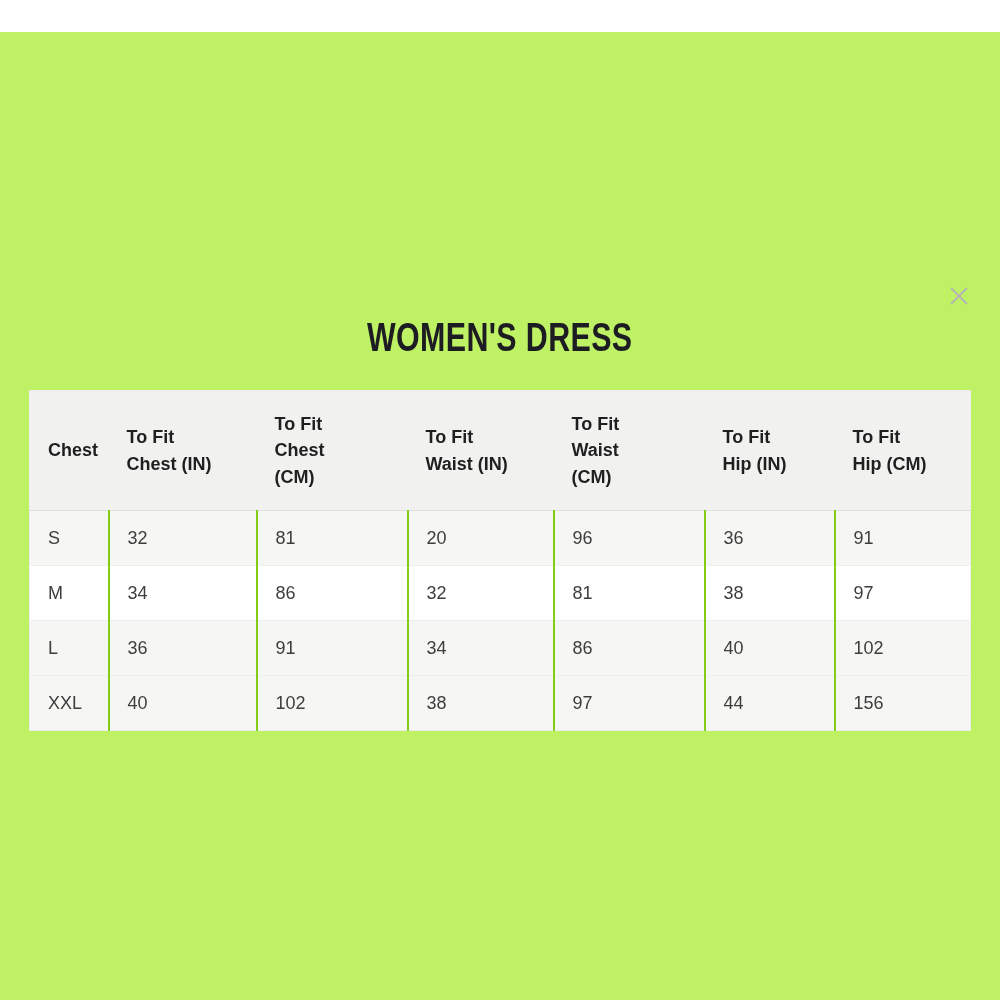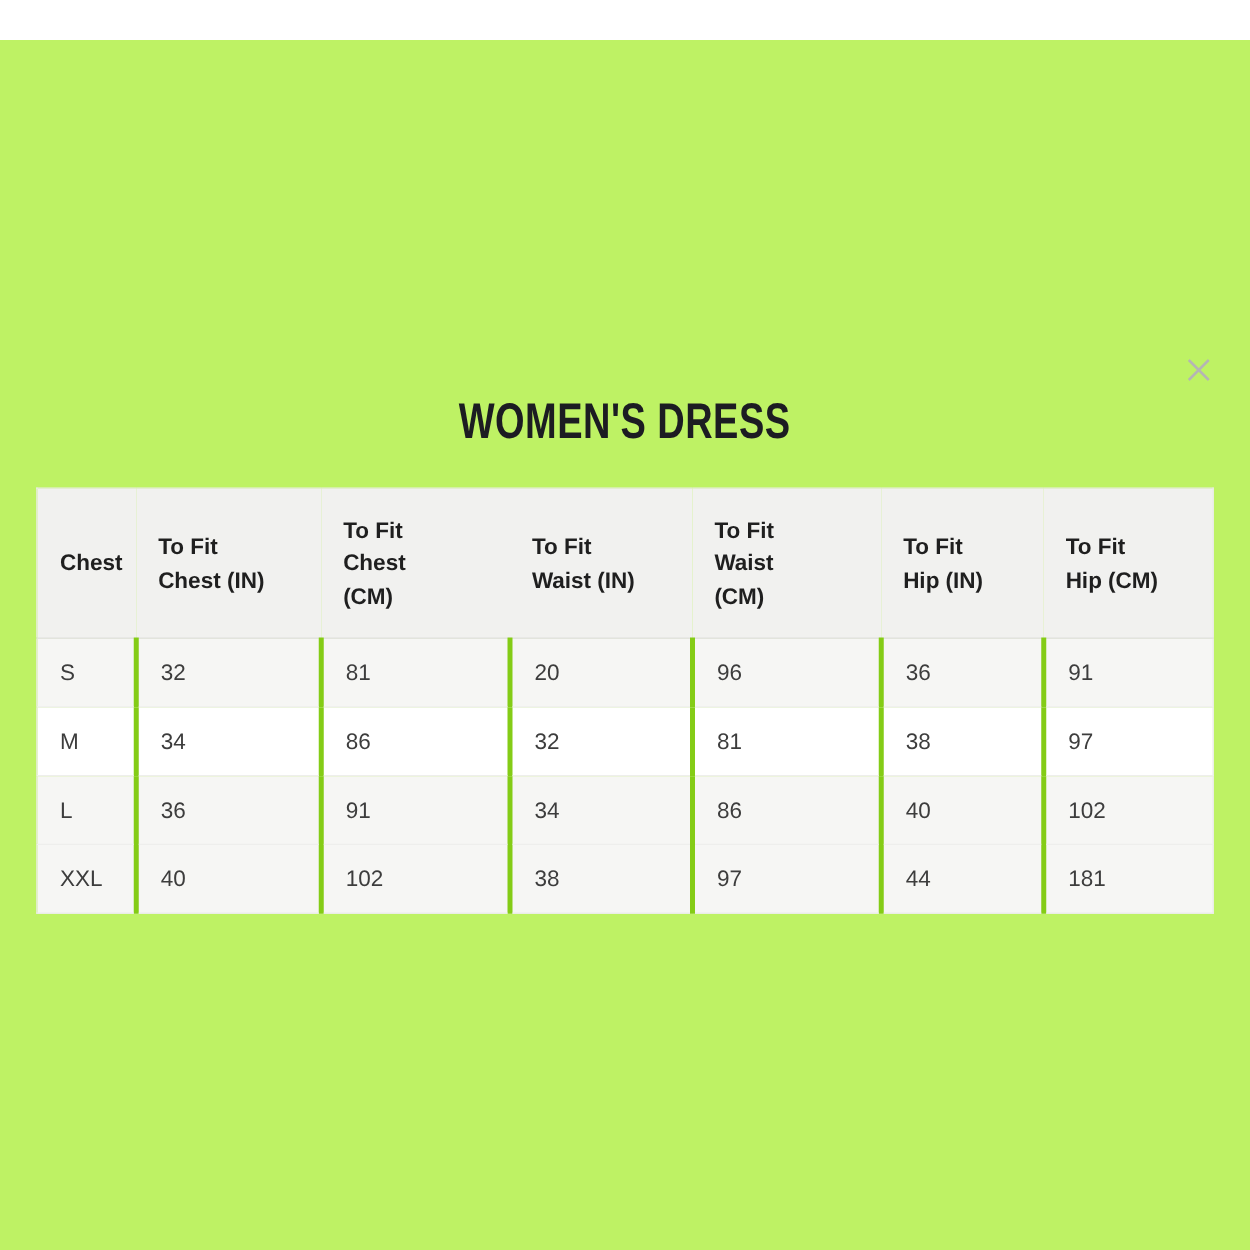--- a/index.html
+++ b/index.html
@@ -75,21 +75,21 @@
     white-space: pre-line;
     border-bottom: 1px solid #e0e0de;
   }
   .size-table td {
     height: 54px;
     font-size: 18px;
     color: #3d3d3d;
     text-align: left;
     vertical-align: middle;
     padding: 0 10px 0 18px;
-    border-left: 4px solid #84cc16;
+    border-left: 2px solid #84cc16;
     border-top: 1px solid #eeeeec;
   }
   .size-table td:first-child {
     border-left: none;
   }
   .size-table tbody tr.alt td {
     background: #f6f6f4;
   }
   .size-table tbody tr.plain td {
     background: #ffffff;
@@ -168,18 +168,18 @@
         <td>40</td>
         <td>102</td>
       </tr>
       <tr class="alt">
         <td>XXL</td>
         <td>40</td>
         <td>102</td>
         <td>38</td>
         <td>97</td>
         <td>44</td>
-        <td>181</td>
+        <td>156</td>
       </tr>
     </tbody>
   </table>
 
 </div>
 
 </body></html>

